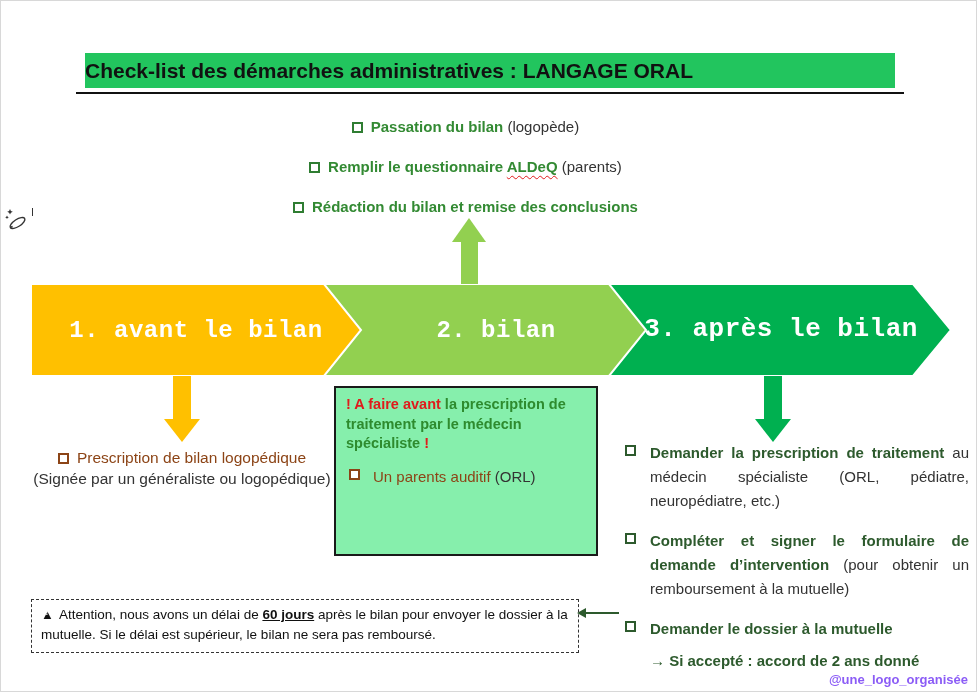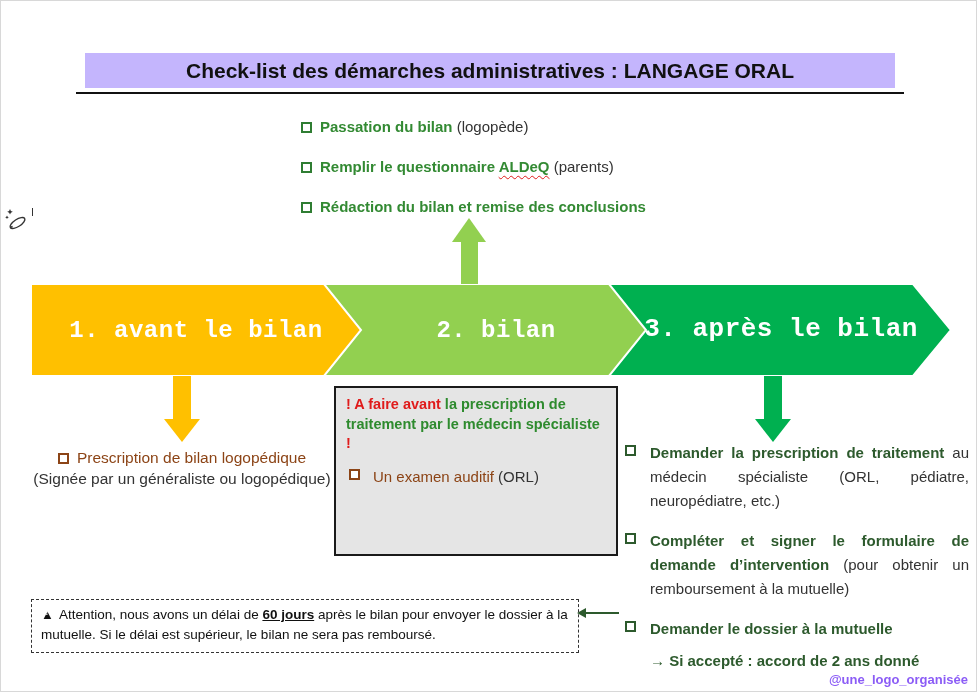--- a/index.html
+++ b/index.html
@@ -5,34 +5,34 @@
   * { margin:0; padding:0; box-sizing:border-box; }
   body { background:#888; font-family:"Liberation Sans", sans-serif; }
   .slide {
     position:relative; width:977px; height:692px; margin:0 auto;
     background:#ffffff; border:1px solid #d8d8d8; overflow:hidden;
     color:#1c1c1c;
   }
   
   .title-banner {
     position:absolute; left:84px; top:52px; width:810px; height:35px;
-    background:#c4b5fd; text-align:center; line-height:35px;
+    background:#22c55e; line-height:35px;
     font-size:21px; font-weight:bold; color:#111;
   }
   .title-underline {
     position:absolute; left:75px; top:91px; width:828px; height:2px; background:#111;
   }
   
   .cbx {
     display:inline-block; width:11px; height:11px;
     border:2px solid currentColor; background:#fff;
     margin-right:8px; vertical-align:-1px;
   }
   
-  .top-checklist { position:absolute; left:300px; top:116px; font-size:15px; }
+  .top-checklist { position:absolute; left:292px; top:116px; font-size:15px;text-align:center; }
   .top-checklist .item { margin-bottom:20px; line-height:20px; }
   .green-bold { color:#338a33; font-weight:bold; }
   .dim-text { color:#333333; }
   .wavy { text-decoration:underline wavy #e01b1b; text-decoration-thickness:1px; text-underline-offset:3px; }
   .cbx-green { color:#2f7d32; }
   
   .pen-icon { position:absolute; left:3px; top:206px; width:24px; height:26px; }
   .caret-tick { position:absolute; left:31px; top:207px; width:1px; height:8px; background:#333; }
   
   .band-svg { position:absolute; left:0; top:283px; }
@@ -51,22 +51,22 @@
   .dn1-shaft { left:172px; top:375px; width:18px; height:44px; background:#ffc000; }
   .dn1-head  { left:163px; top:418px; border-left:18px solid transparent; border-right:18px solid transparent; border-top:23px solid #ffc000; }
   .dn3-shaft { left:763px; top:375px; width:18px; height:44px; background:#00b050; }
   .dn3-head  { left:754px; top:418px; border-left:18px solid transparent; border-right:18px solid transparent; border-top:23px solid #00b050; }
   
   .before-block { position:absolute; left:28px; top:446px; width:306px; text-align:center; font-size:15.5px; line-height:21px; }
   .brown-bold { color:#8c4416; font-weight:normal; }
   .cbx-brown  { color:#8c4416; }
   
   .bilan-box {
-    position:absolute; left:333px; top:385px; width:284px; height:170px;
-    background:#e5e5e5; border:2px solid #1a1a1a; padding:7px 10px;
+    position:absolute; left:333px; top:385px; width:264px; height:170px;
+    background:#86efac; border:2px solid #1a1a1a; padding:7px 10px;
   }
   .bilan-heading { font-size:14.5px; font-weight:bold; line-height:1.35; }
   .red-bold { color:#e01b1b; font-weight:bold; }
   .mid-green-bold { color:#2e8b2e; font-weight:bold; }
   .bilan-item { position:relative; padding-left:27px; margin-top:13px; font-size:15px; line-height:19px; }
   .bilan-item .cbx { position:absolute; left:3px; top:2px; margin:0; }
   
   .after-col { position:absolute; left:624px; top:440px; width:344px; font-size:15px; line-height:24px; }
   .after-item { position:relative; padding-left:25px; margin-bottom:16px; }
   .after-item.justify { text-align:justify; }
@@ -140,21 +140,21 @@
       <span class="cbx cbx-brown"></span><span class="brown-bold">Prescription de bilan logopédique</span>
     </div>
     <div class="dim-text">(Signée par un généraliste ou logopédique)</div>
   </div>
 
   <div class="bilan-box">
     <div class="bilan-heading">
       <span class="red-bold">! A faire avant </span><span class="mid-green-bold">la prescription de traitement par le médecin spécialiste </span><span class="red-bold">!</span>
     </div>
     <div class="bilan-item">
-      <span class="cbx cbx-brown"></span><span class="brown-bold">Un examen auditif</span><span class="dim-text"> (ORL)</span>
+      <span class="cbx cbx-brown"></span><span class="brown-bold">Un parents auditif</span><span class="dim-text"> (ORL)</span>
     </div>
   </div>
 
   <div class="after-col">
     <div class="after-item justify">
       <span class="cbx cbx-dkgreen"></span><span class="dark-green-bold">Demander la prescription de traitement</span><span class="dim-text"> au médecin spécialiste (ORL, pédiatre, neuropédiatre, etc.)</span>
     </div>
     <div class="after-item justify">
       <span class="cbx cbx-dkgreen"></span><span class="dark-green-bold">Compléter et signer le formulaire de demande d’intervention</span><span class="dim-text"> (pour obtenir un remboursement à la mutuelle)</span>
     </div>

